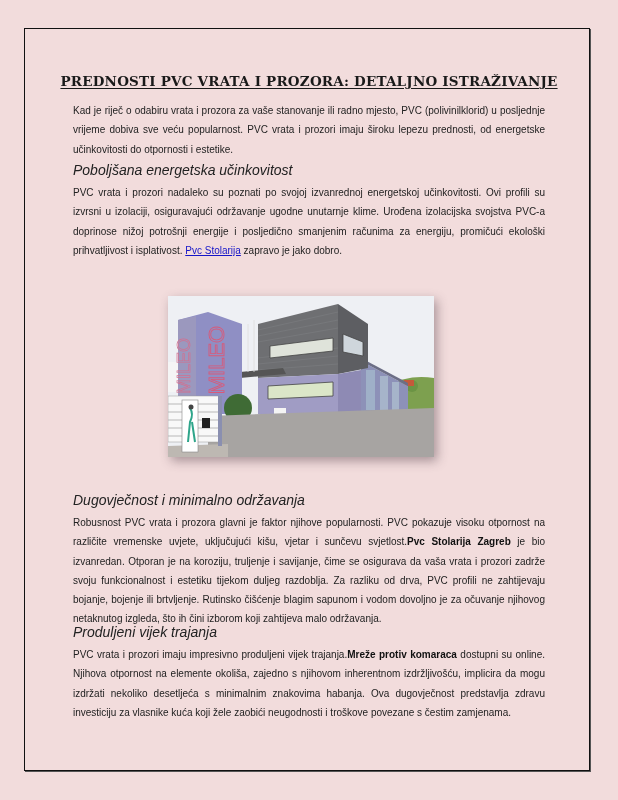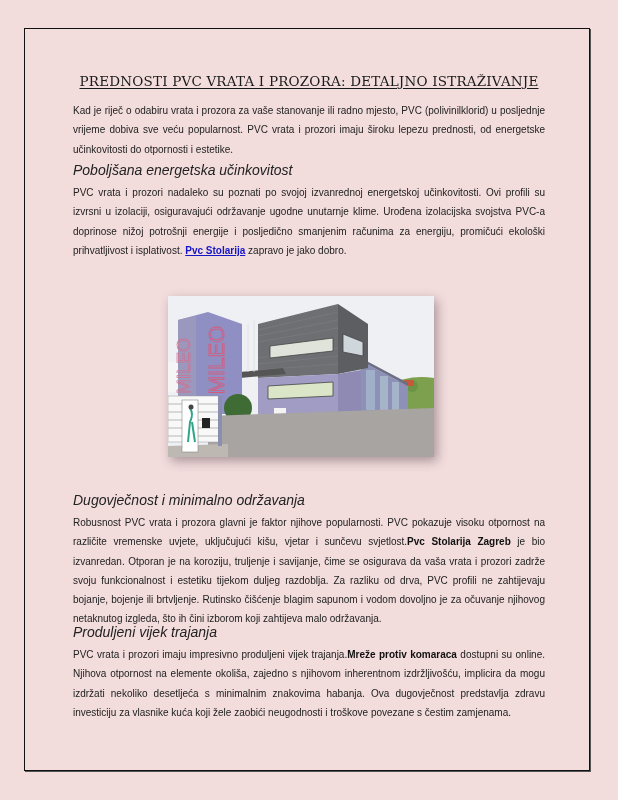--- a/index.html
+++ b/index.html
@@ -26,21 +26,21 @@
     box-sizing: border-box;
   }
   .title {
     position: absolute;
     left: 24px;
     width: 570px;
     top: 73px;
     text-align: center;
     font-family: "DejaVu Serif", serif;
     font-size: 13.5px;
-    font-weight: normal;
+    font-weight: bold;
     letter-spacing: 0.2px;
     text-decoration: underline;
     text-underline-offset: 2px;
     color: #1a1a1a;
     font-variant: small-caps;
     text-transform: uppercase;
     margin: 0;
   }
   .para {
     position: absolute;
@@ -56,21 +56,21 @@
     position: absolute;
     left: 73px;
     font-size: 14px;
     line-height: 19px;
     margin: 0;
     color: #222;
     font-style: italic;
   }
   .para a {
     color: #1515c8;
-    font-weight: bold;
+    font-weight: normal;
     text-decoration: underline;
   }
   .para b {
     font-weight: bold;
     color: #111;
   }
   .image-wrap {
     position: absolute;
     left: 168px;
     top: 296px;

